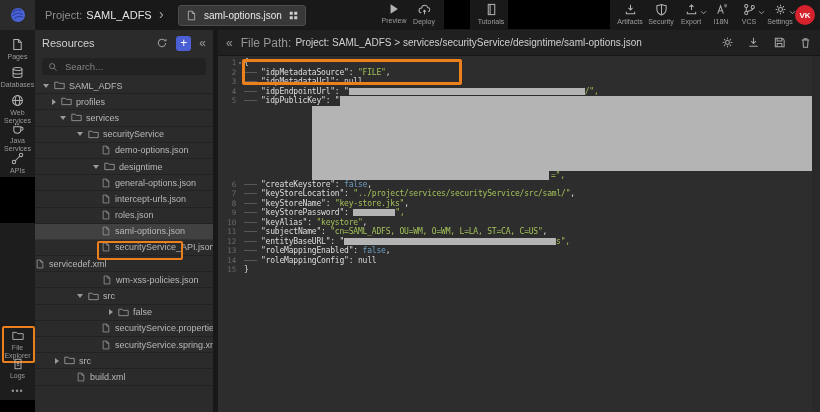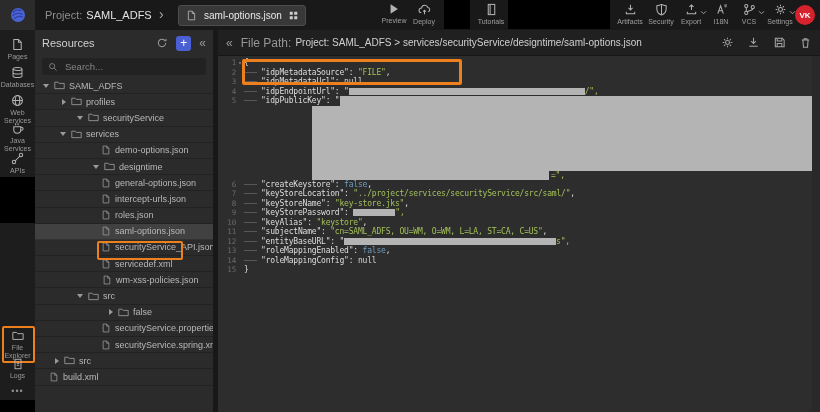--- a/index.html
+++ b/index.html
@@ -350,41 +350,41 @@
     </div>
 
     <div class="tree">
       <div class="trow" style="padding-left:8px">
         <span class="caret down"></span>
         <svg class="ticon" width="11" height="11">
             <use href="#i-folder"></use>
           </svg>
         <span>SAML_ADFS</span>
       </div>
-      <div class="trow" style="padding-left:27px">
+      <div class="trow" style="padding-left:17px">
         <span class="caret right"></span>
         <svg class="ticon" width="11" height="11">
             <use href="#i-folder"></use>
           </svg>
         <span>profiles</span>
+      </div>
+      <div class="trow" style="padding-left:25px">
+        <span class="caret down"></span>
+        <svg class="ticon" width="11" height="11">
+            <use href="#i-folder"></use>
+          </svg>
+        <span>services</span>
       </div>
       <div class="trow" style="padding-left:42px">
         <span class="caret down"></span>
         <svg class="ticon" width="11" height="11">
             <use href="#i-folder"></use>
           </svg>
         <span>securityService</span>
       </div>
-      <div class="trow" style="padding-left:25px">
-        <span class="caret down"></span>
-        <svg class="ticon" width="11" height="11">
-            <use href="#i-folder"></use>
-          </svg>
-        <span>services</span>
-      </div>
       <div class="trow" style="padding-left:66px">
         <svg class="ticon" width="10" height="10">
             <use href="#i-file"></use>
           </svg>
         <span>demo-options.json</span>
       </div>
       <div class="trow" style="padding-left:58px">
         <span class="caret down"></span>
         <svg class="ticon" width="11" height="11">
             <use href="#i-folder"></use>
@@ -414,21 +414,21 @@
             <use href="#i-file"></use>
           </svg>
         <span>saml-options.json</span>
       </div>
       <div class="trow" style="padding-left:66px">
         <svg class="ticon" width="10" height="10">
             <use href="#i-file"></use>
           </svg>
         <span>securityService_API.json</span>
       </div>
-      <div class="trow" style="padding-left:66px">
+      <div class="trow" style="">
         <svg class="ticon" width="10" height="10">
             <use href="#i-file"></use>
           </svg>
         <span>servicedef.xml</span>
       </div>
       <div class="trow" style="padding-left:67px">
         <svg class="ticon" width="10" height="10">
             <use href="#i-file"></use>
           </svg>
         <span>wm-xss-policies.json</span>
@@ -459,21 +459,21 @@
           </svg>
         <span>securityService.spring.xml</span>
       </div>
       <div class="trow" style="padding-left:20px">
         <span class="caret right"></span>
         <svg class="ticon" width="11" height="11">
             <use href="#i-folder"></use>
           </svg>
         <span>src</span>
       </div>
-      <div class="trow" style="padding-left:14px">
+      <div class="trow" style="padding-left:41px">
         <svg class="ticon" width="10" height="10">
             <use href="#i-file"></use>
           </svg>
         <span>build.xml</span>
       </div>
     </div>
     <div class="tree-box"></div>
   </div>
 
   <div class="divider"></div>

